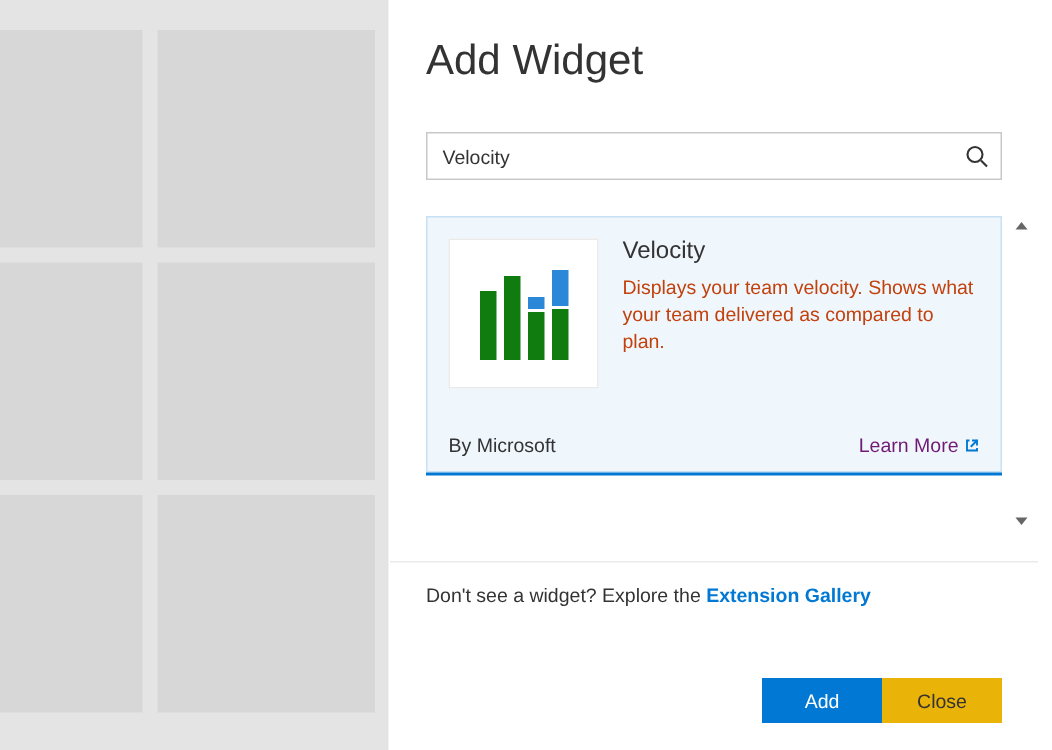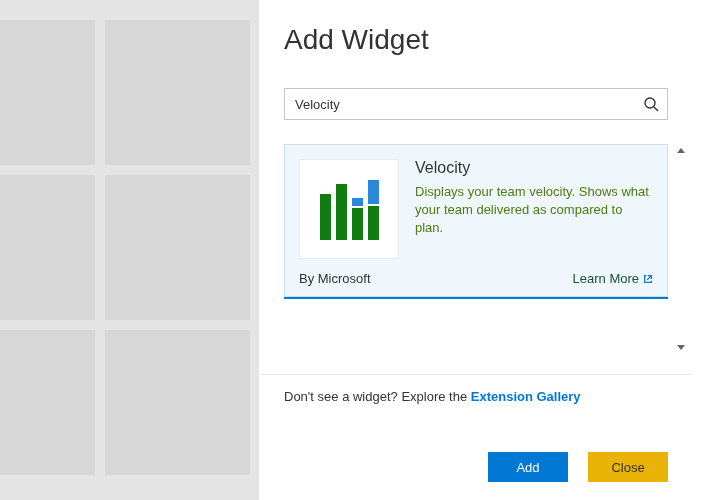--- a/index.html
+++ b/index.html
@@ -108,33 +108,33 @@
   .bar-b { background: #2b88d8; }
   .widget-info { flex: 1; }
   .widget-name {
     font-size: 16px;
     color: #333;
     font-weight: 400;
     margin-bottom: 6px;
   }
   .widget-desc {
     font-size: 13px;
-    color: #4d7c0f;
+    color: #c2410c;
     line-height: 1.4;
   }
   .widget-bottom {
     display: flex;
     justify-content: space-between;
     align-items: center;
-    margin-top: 12px;
+    margin-top: 30px;
     font-size: 13px;
   }
   .publisher { color: #333; }
   .learn-more {
-    color: #14532d;
+    color: #701a75;
     text-decoration: none;
     cursor: pointer;
     display: inline-flex;
     align-items: center;
     gap: 4px;
   }
   .ext-icon {
     width: 10px; height: 10px;
     stroke: #0078d4;
     fill: none;
@@ -175,21 +175,21 @@
   }
   .footer-hint a {
     color: #0078d4;
     text-decoration: none;
     cursor: pointer;
     font-weight: bold;
   }
   .footer-buttons {
     display: flex;
     justify-content: flex-end;
-    gap: 20px;
+    gap: 0;
     margin-top: 48px;
   }
   .btn {
     min-width: 80px;
     height: 30px;
     font-size: 13px;
     font-family: inherit;
     border: none;
     cursor: pointer;
     padding: 0 16px;

